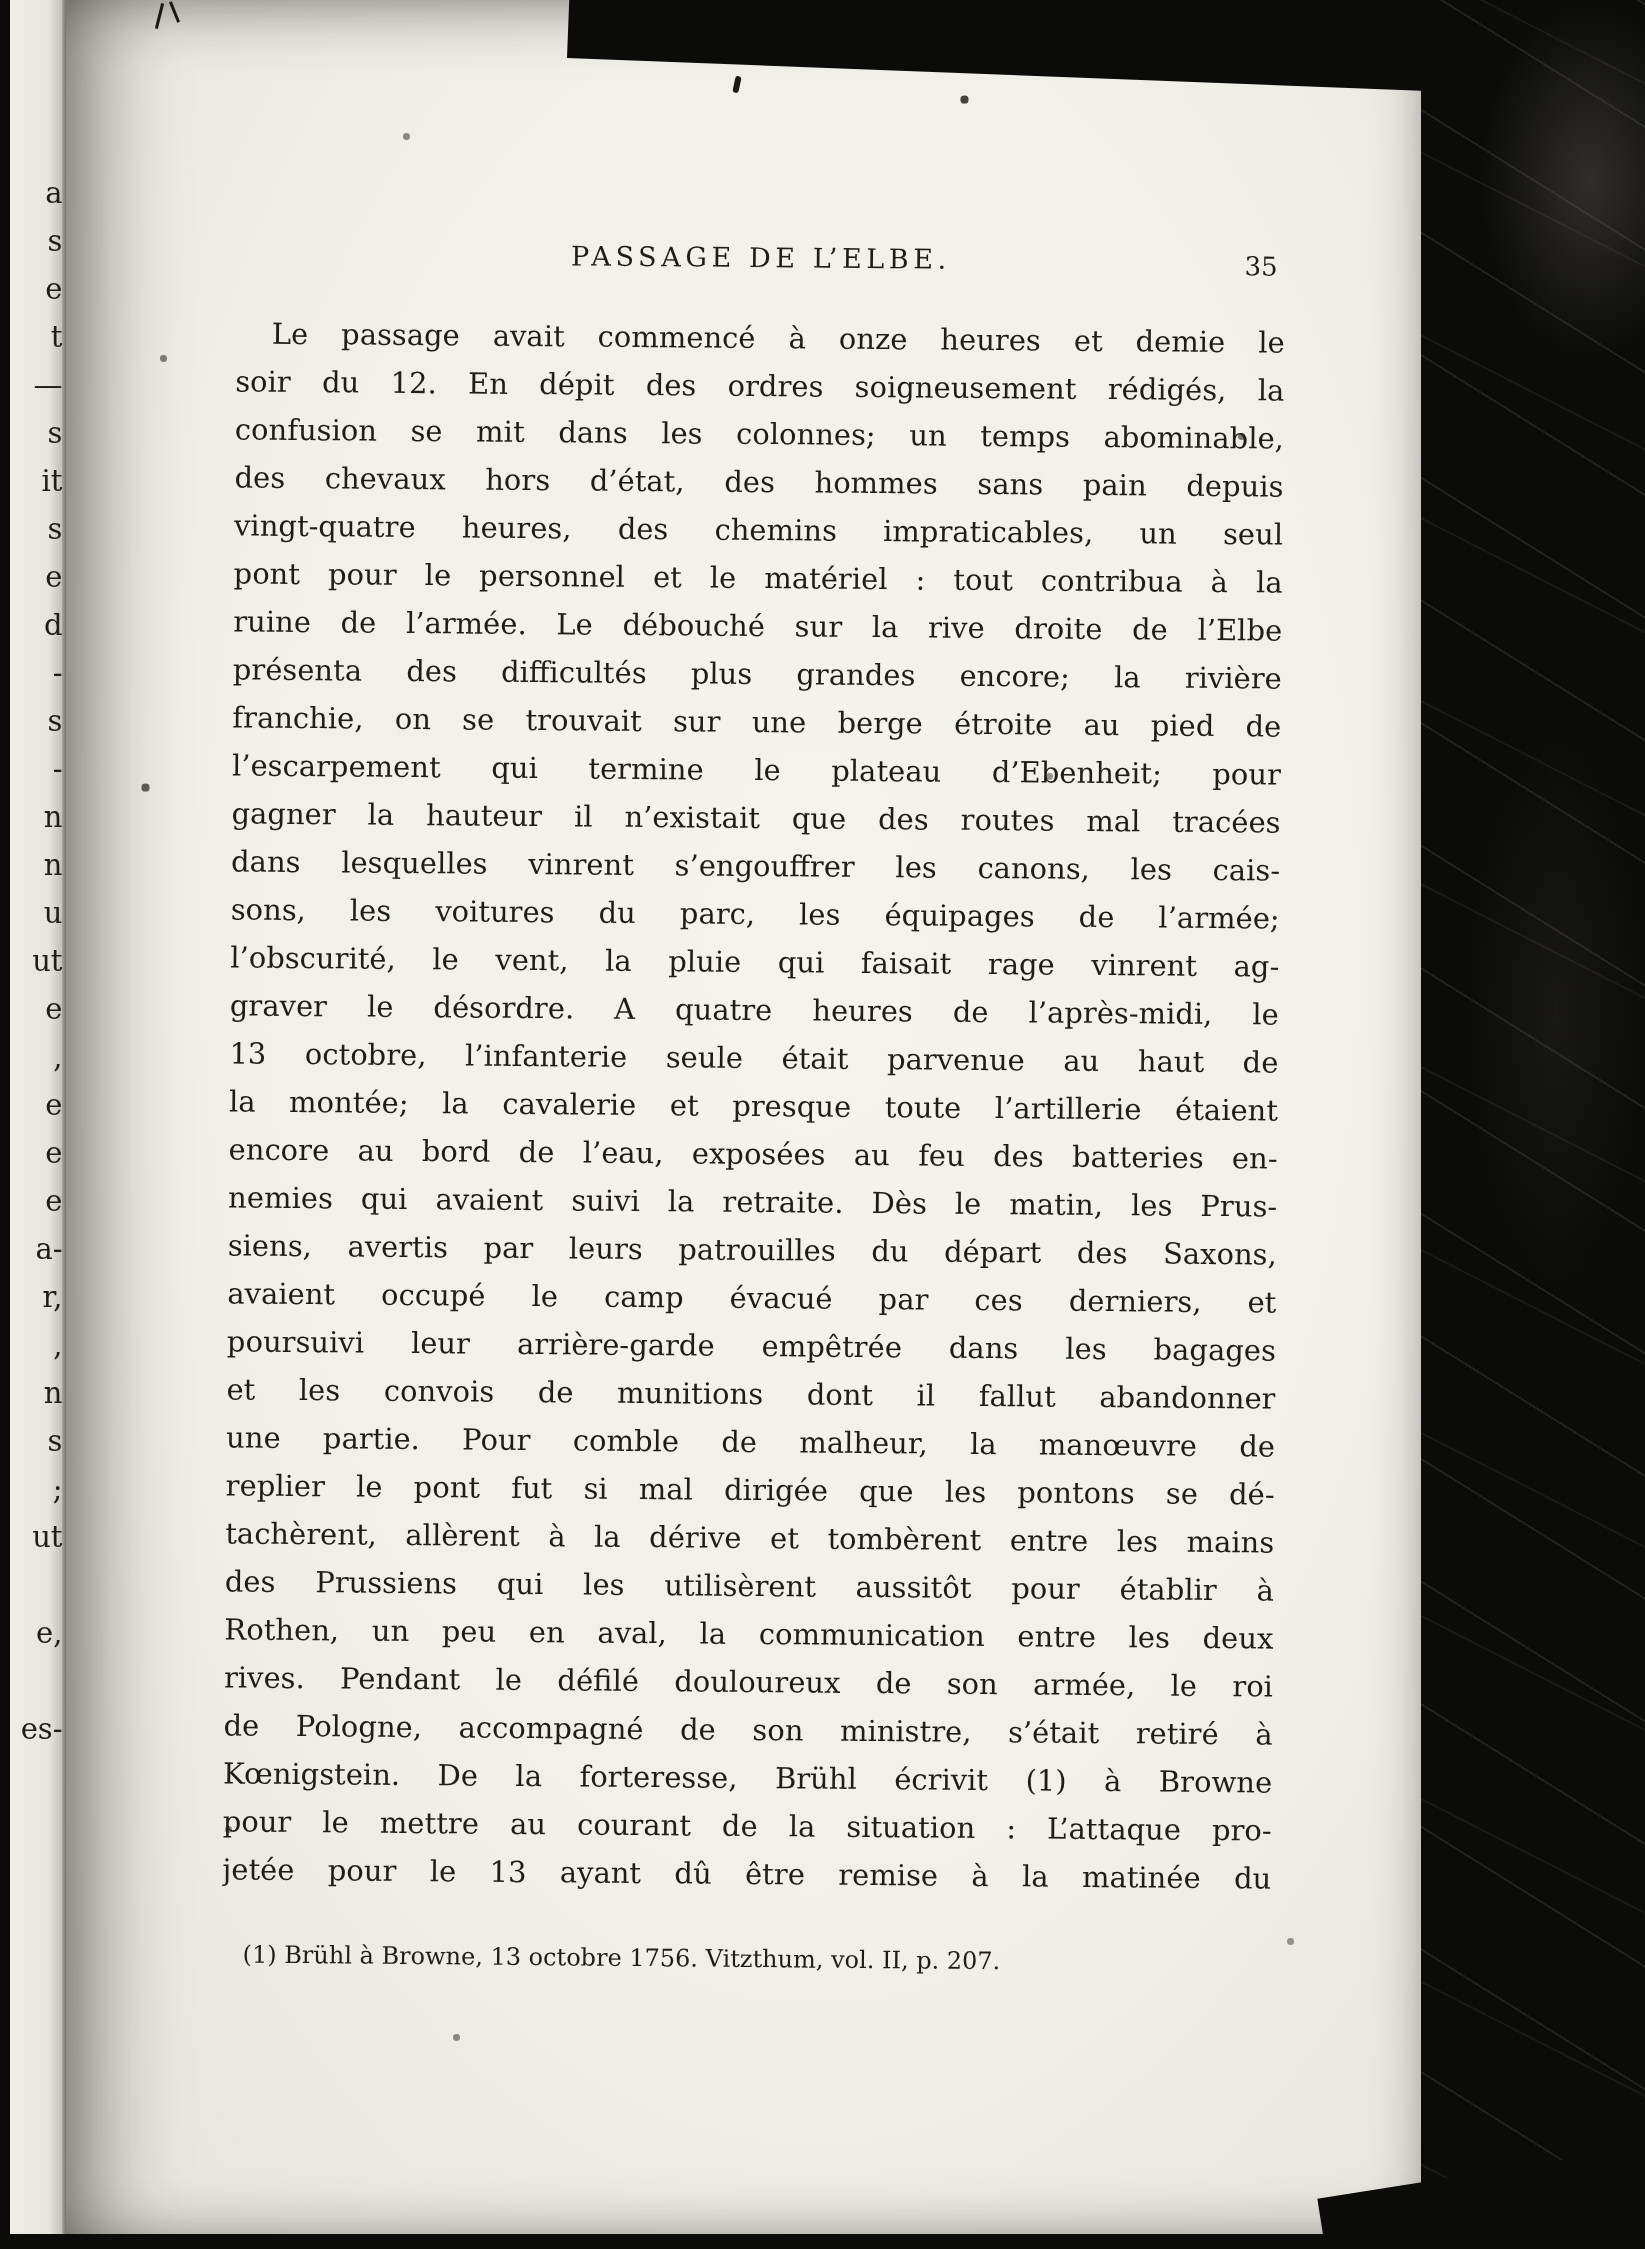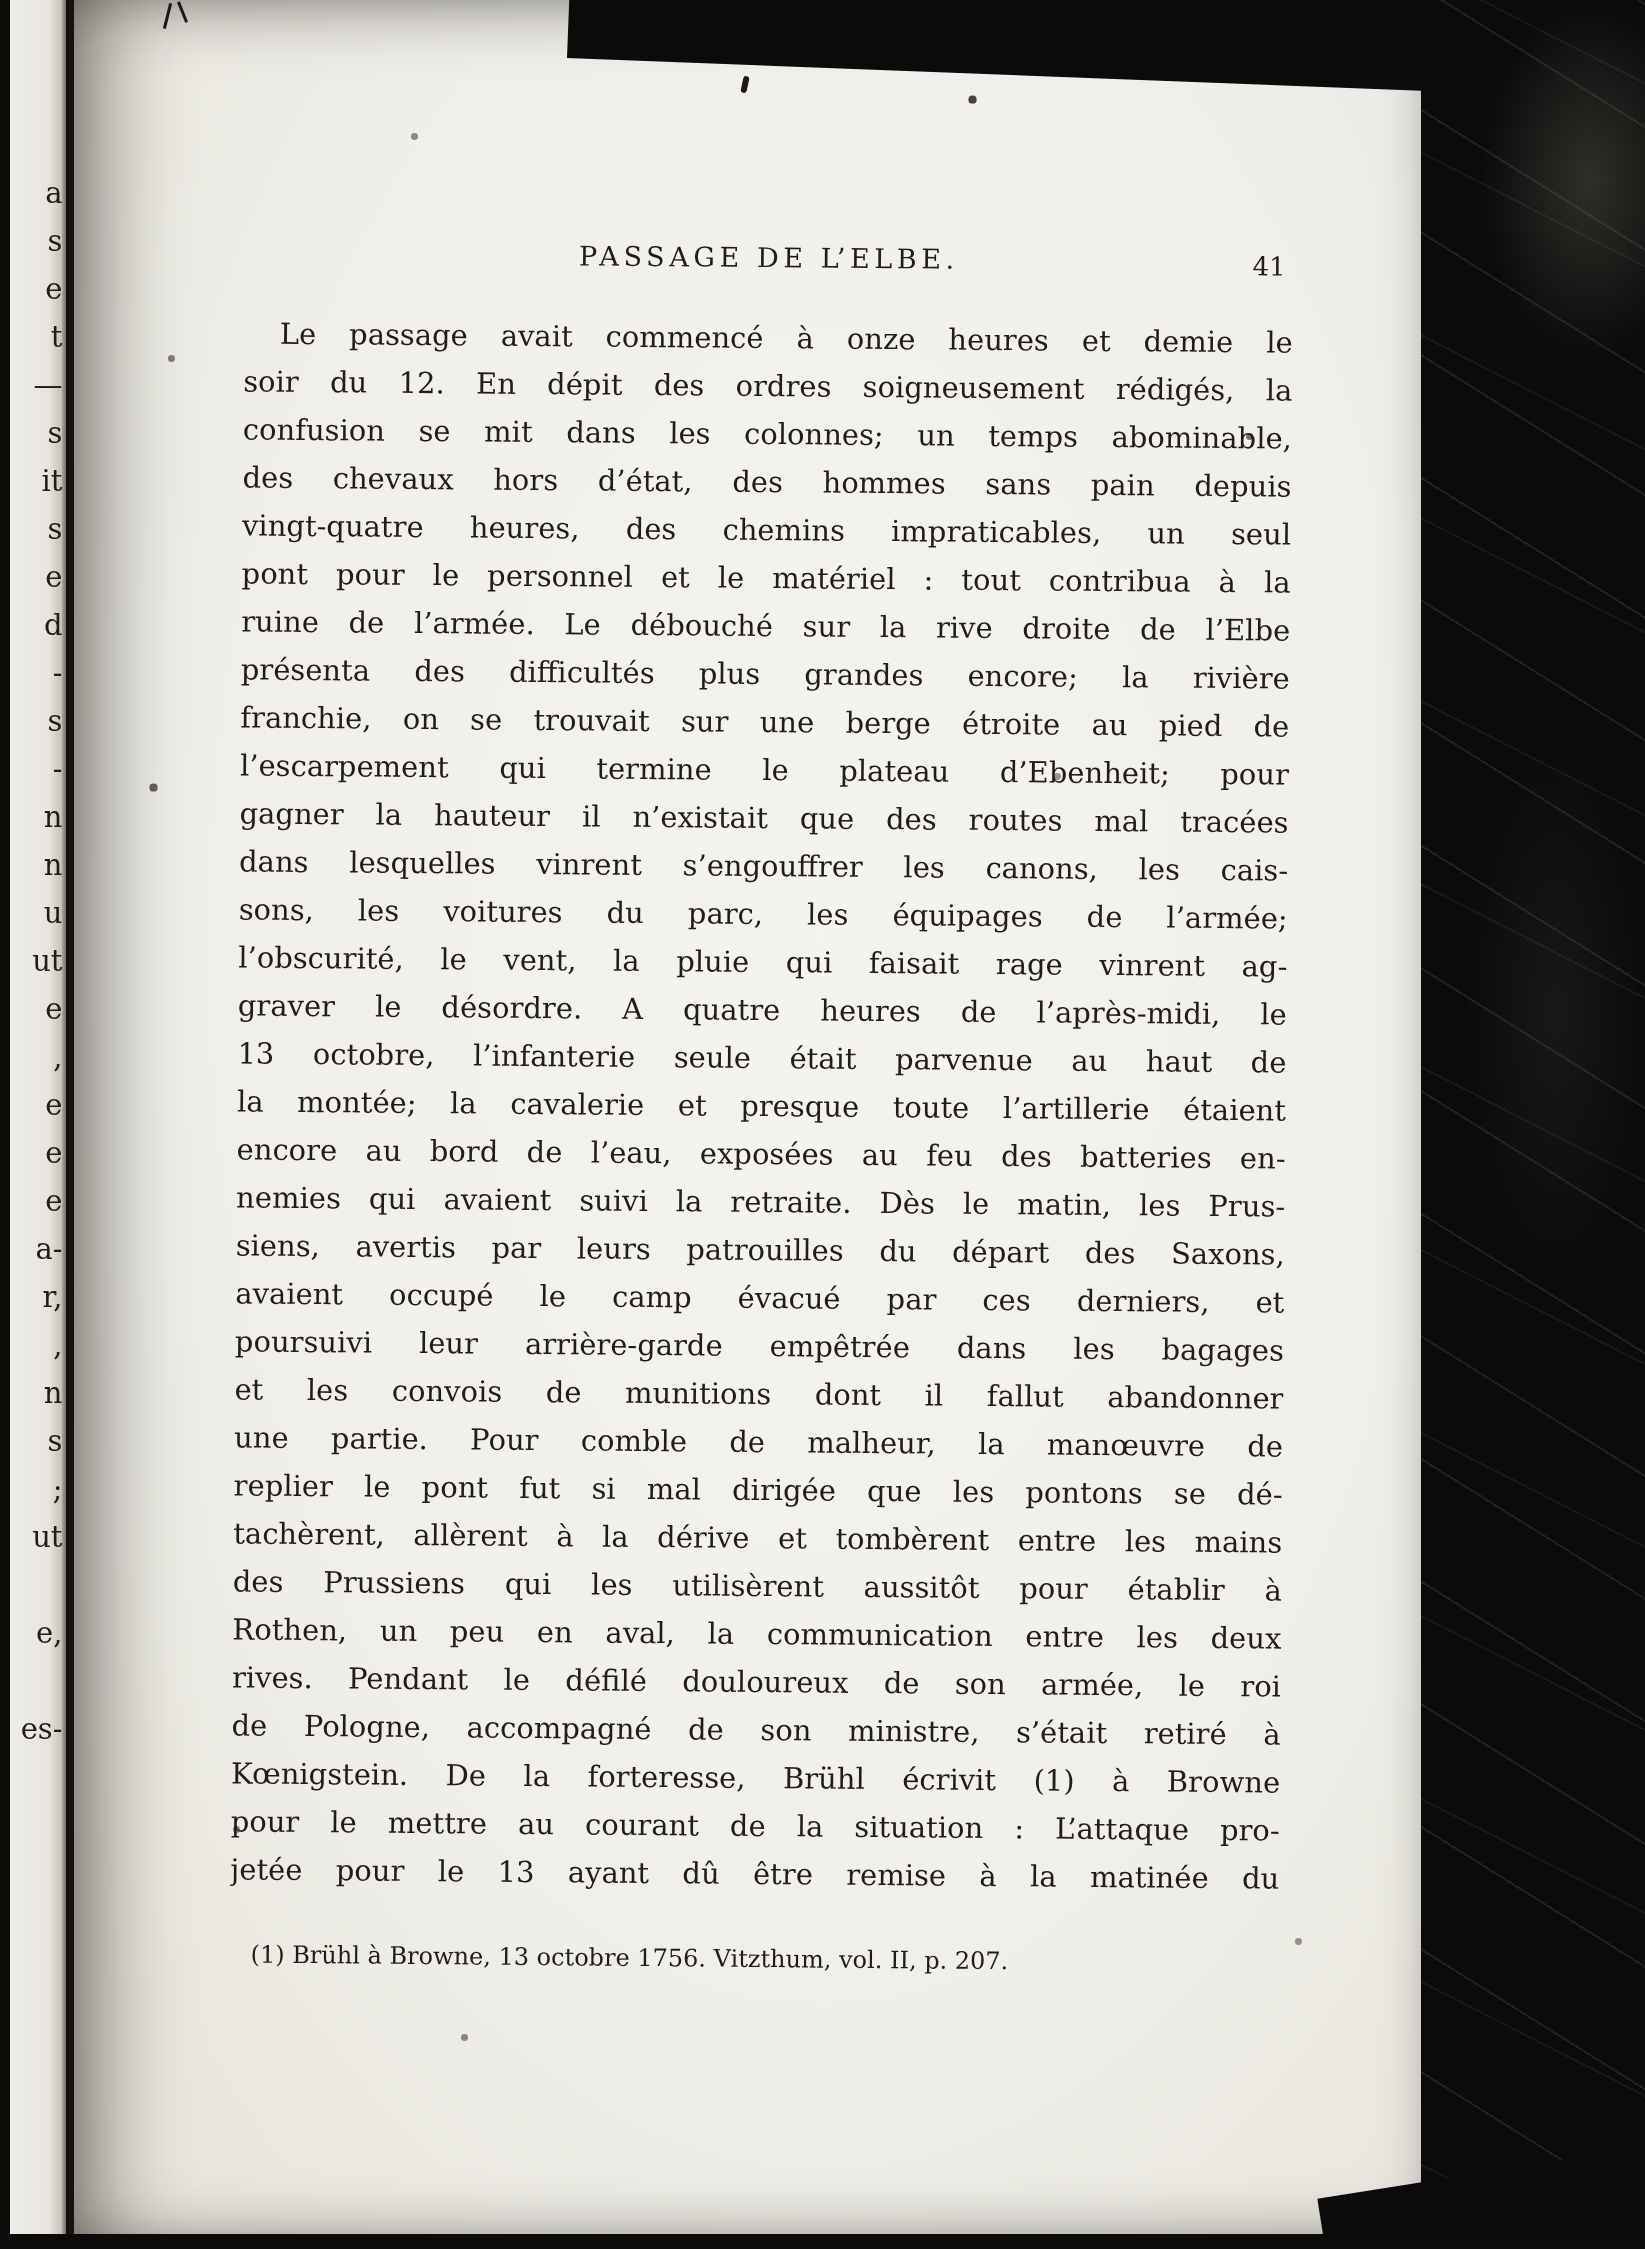--- a/index.html
+++ b/index.html
@@ -41,21 +41,21 @@
     font-size:29px; text-align:right; padding-right:3.9px;
     color:var(--ink, #241f1a);
   }
   .gutter {
     position:absolute; top:0; left:62px; width:19.5px; height:100%;
     background:linear-gradient(90deg, rgba(25,22,18,0.15), rgba(25,22,18,0.75) 45%, rgba(25,22,18,0.30));
   }
 
   
   .page {
-    position:absolute; top:0; left:74px; width:1359px; height:2241px;
+    position:absolute; top:0; left:66px; width:1359px; height:2241px;
     background:radial-gradient(ellipse at 55% 42%, #f4f3ee 0%, #f0efe9 55%, #e5e3db 100%);
     box-shadow:
       inset 59px 0 85px -33px rgba(30,25,20,0.50),
       inset -26px 0 59px -29px rgba(30,25,20,0.30),
       inset 0 39px 72px -39px rgba(30,25,20,0.35),
       inset 0 -33px 65px -39px rgba(30,25,20,0.30);
     overflow:hidden;
   }
   
   .top-wedge {
@@ -166,21 +166,21 @@
 
   <div class="ink-mark mark-a"></div>
   <div class="ink-mark mark-b"></div>
   <div class="ink-mark mark-c"></div>
   <div class="specks"></div>
 
   <div class="text-block">
 
     <div class="running-header">
       <span class="running-title">PASSAGE DE L’ELBE.</span>
-      <span class="page-number">41</span>
+      <span class="page-number">35</span>
     </div>
 
     <div class="body-lines">
         <div class="body-line">Le passage avait commencé à onze heures et demie le</div>
         <div class="body-line">soir du 12. En dépit des ordres soigneusement rédigés, la</div>
         <div class="body-line">confusion se mit dans les colonnes; un temps abominable,</div>
         <div class="body-line">des chevaux hors d’état, des hommes sans pain depuis</div>
         <div class="body-line">vingt-quatre heures, des chemins impraticables, un seul</div>
         <div class="body-line">pont pour le personnel et le matériel : tout contribua à la</div>
         <div class="body-line">ruine de l’armée. Le débouché sur la rive droite de l’Elbe</div>

